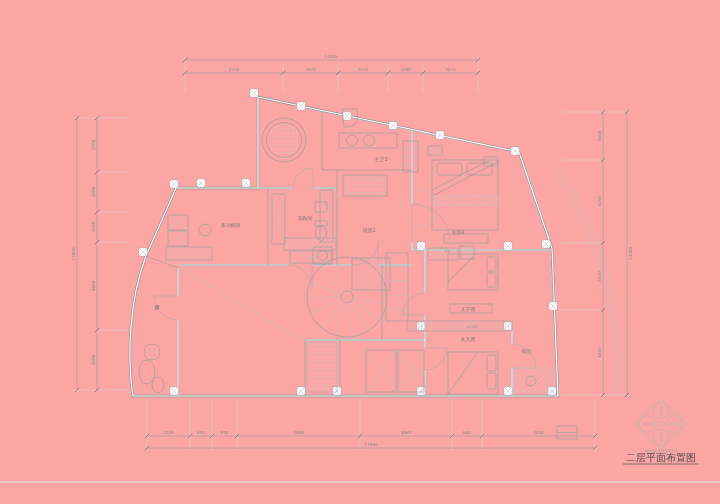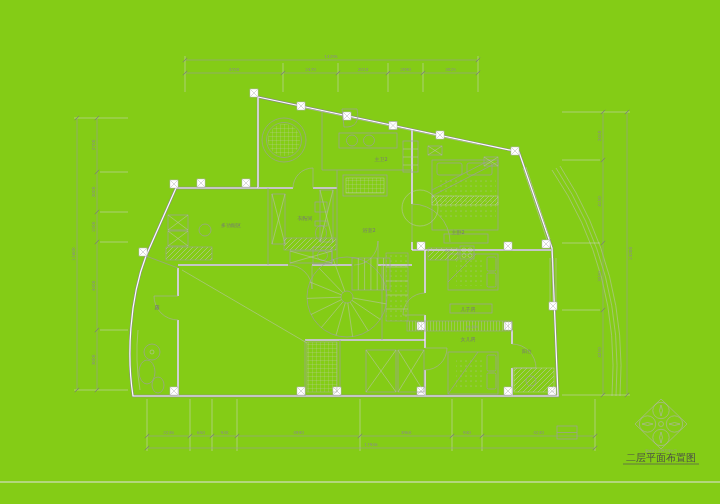--- a/index.html
+++ b/index.html
@@ -1,16 +1,16 @@
 <!DOCTYPE html>
 <html><head>
 <meta charset="utf-8">
 <style>
   html,body{margin:0;padding:0;background:#ffffff;}
-  #stage{position:relative;width:720px;height:504px;background:#84cc16;overflow:hidden;
+  #stage{position:relative;width:720px;height:504px;background:#fca5a5;overflow:hidden;
          font-family:"DejaVu Sans","Liberation Sans",sans-serif;}
   svg{display:block;}
   .wall{stroke:#8a8a8a;stroke-width:2.4;fill:none;}
   .wallin{stroke:#ffffff;stroke-width:1.2;fill:none;}
   .thin{stroke:#9e9e9e;stroke-width:.7;fill:none;}
   .hair{stroke:#c2c2c2;stroke-width:.5;fill:none;}
   .furn{stroke:#9e9e9e;stroke-width:.7;fill:none;}
   .door{stroke:#ababab;stroke-width:.6;fill:none;}
   .ext{stroke:#d4d4d4;stroke-width:.5;}
   .dimline{stroke:#9a9a9a;stroke-width:.6;fill:none;}

